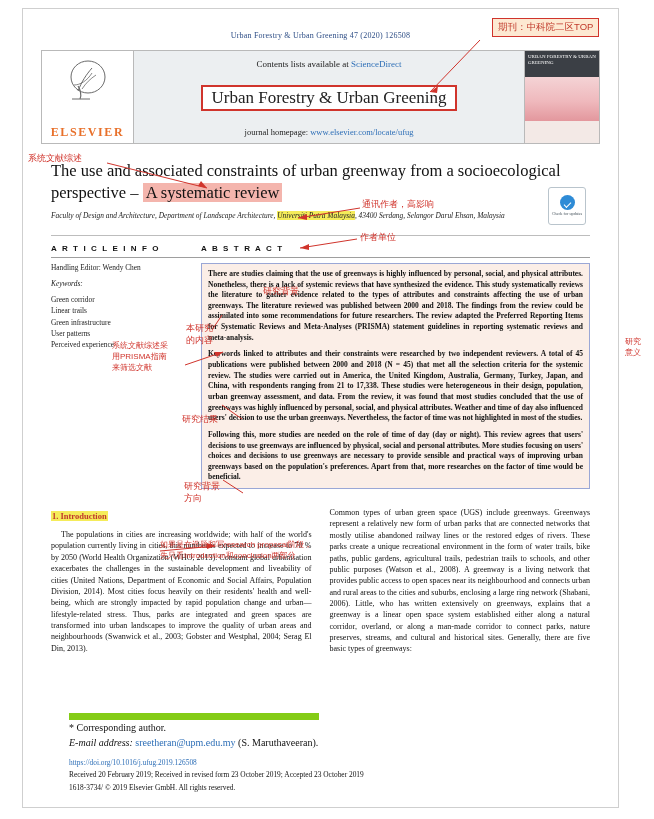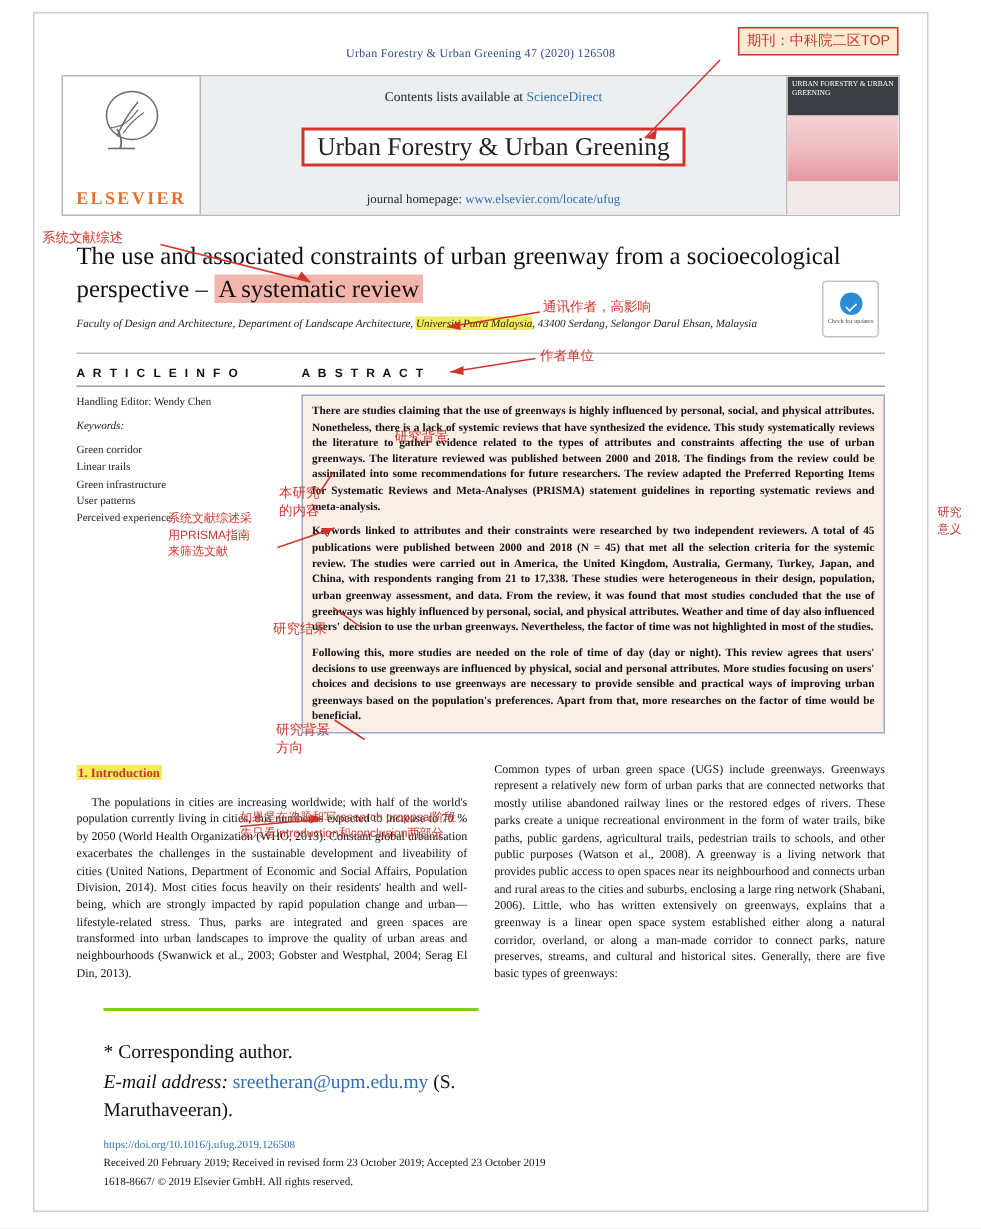--- a/index.html
+++ b/index.html
@@ -78,21 +78,21 @@
   .abs p{margin:0 0 6px 0;font-size:7.5px;line-height:1.42;text-align:justify;color:#111;}
   .abs p:last-child{margin-bottom:0;}
   
   .bodycols{display:flex;margin:16px 28px 0 28px;gap:18px;}
   .col{flex:1;}
   .sec-h{font-size:8.5px;font-weight:bold;color:#c0392b;background:#f5ec5a;display:inline-block;padding:0 1px;font-family:"Liberation Serif",serif;}
   .col p{font-size:8px;line-height:1.42;text-align:justify;margin:6px 0 3px 0;color:#111;}
   .col p.first{text-indent:10px;}
   
   .footer{position:absolute;left:46px;right:46px;bottom:14px;}
-  .fnote{border-top:2px solid #84cc16;padding-top:17px;font-size:13px;line-height:1.5;color:#111;width:250px;}
+  .fnote{border-top:7px solid #84cc16;padding-top:0;font-size:10px;line-height:1.5;color:#111;width:250px;}
   .fnote .em{font-style:italic;}
   .fnote a{color:#2e6fb7;text-decoration:none;}
   .doi{font-size:7.4px;color:#2e6fb7;margin-top:8px;}
   .hist{font-size:7.4px;color:#111;margin-top:2px;line-height:1.5;}
   
   .anno{position:absolute;color:#d0342c;font-family:"Liberation Sans",sans-serif;font-size:9px;line-height:1.35;}
   .anno-box{position:absolute;border:1px solid #d0342c;background:#fde9d2;color:#c0392b;font-family:"Liberation Sans",sans-serif;font-size:9.5px;padding:2px 5px;}
   .anno-sm{font-size:8px;}
   svg.lines{position:absolute;left:0;top:0;width:654px;height:819px;pointer-events:none;}
 </style>
@@ -185,21 +185,21 @@
 
     <div class="footer">
       <div class="fnote">
         <div>* Corresponding author.</div>
         <div>
           <span class="em">E-mail address: </span><a href="#">sreetheran@upm.edu.my</a><span> (S. Maruthaveeran).</span>
         </div>
       </div>
       <div class="doi">https://doi.org/10.1016/j.ufug.2019.126508</div>
       <div class="hist">Received 20 February 2019; Received in revised form 23 October 2019; Accepted 23 October 2019</div>
-      <div class="hist">1618-8667/ © 2019 Elsevier GmbH. All rights reserved.</div>
+      <div class="hist">1618-3734/ © 2019 Elsevier GmbH. All rights reserved.</div>
     </div>
   </div>
 
   <svg class="lines">
     <path d="M480,40 L430,92" stroke="#d0342c" stroke-width="1" fill="none"></path>
     <polygon points="430,92 438,86 437,93" fill="#d0342c"></polygon>
     <path d="M107,163 L207,188" stroke="#d0342c" stroke-width="1" fill="none"></path>
     <polygon points="207,188 198,186 201,181" fill="#d0342c"></polygon>
     <path d="M360,208 L298,218" stroke="#d0342c" stroke-width="1" fill="none"></path>
     <polygon points="298,218 307,214 307,220" fill="#d0342c"></polygon>

